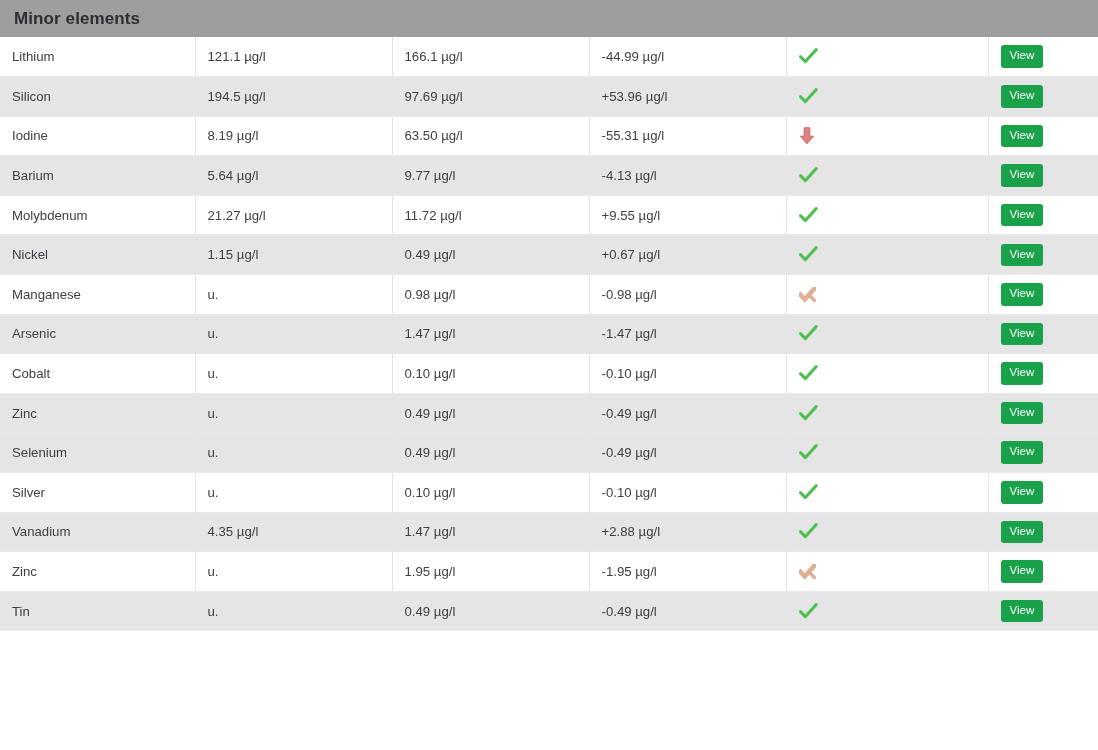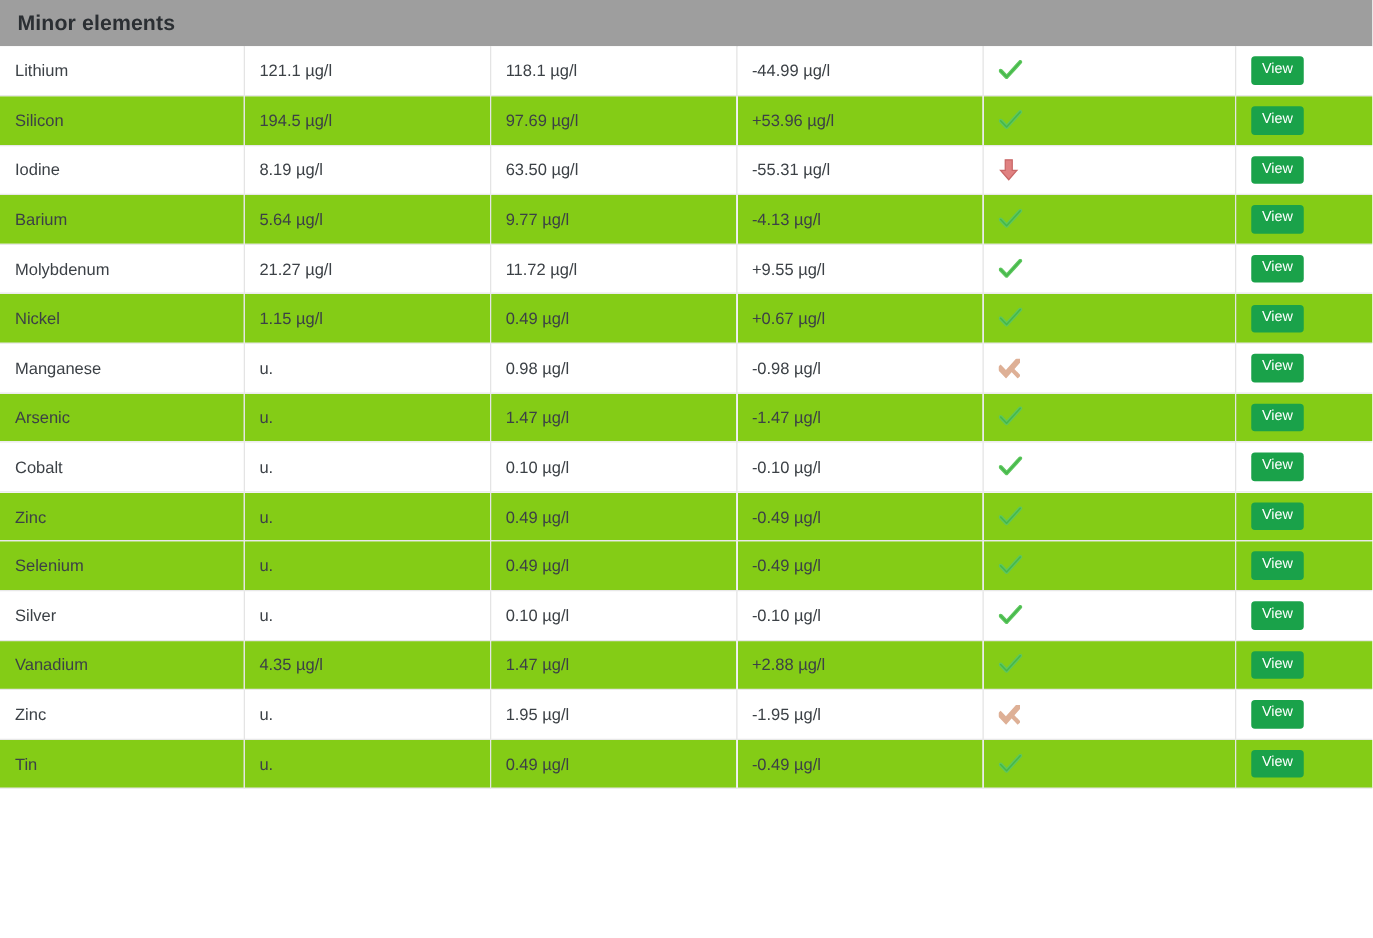--- a/index.html
+++ b/index.html
@@ -48,21 +48,21 @@
     border-bottom: 1px solid #e8e8e8;
     height: 39.6px;
     padding: 0 12px;
     font-size: 13.2px;
     color: #3c4146;
     vertical-align: middle;
     white-space: nowrap;
     overflow: hidden;
   }
   table.elements-table tr.row-odd  td { background: #ffffff; }
-  table.elements-table tr.row-even td { background: #84cc16; }
+  table.elements-table tr.row-even td { background: #e5e5e5; }
 
   table.elements-table td.col-last { border-right: none; }
 
   
   col.c-name   { width: 195px; }
   col.c-val1   { width: 197px; }
   col.c-val2   { width: 197px; }
   col.c-diff   { width: 197px; }
   col.c-status { width: 202px; }
   col.c-action { width: 110px; }
@@ -109,21 +109,21 @@
         <col class="c-val1">
         <col class="c-val2">
       <col class="c-diff">
         <col class="c-status">
         <col class="c-action">
     </colgroup>
     <tbody id="table-body">
         <tr class="row-odd">
           <td class="cell-name">Lithium</td>
           <td class="cell-val">121.1 µg/l</td>
-          <td class="cell-val">118.1 µg/l</td>
+          <td class="cell-val">166.1 µg/l</td>
           <td class="cell-diff">-44.99 µg/l</td>
           <td class="status-cell"><span class="status-icon icon-check"><svg width="19" height="17" viewBox="0 0 19 17">
                 <path d="M1.5 8.6 L6.3 13.6 L17.2 1.6" fill="none" stroke="#5ec75e" stroke-width="3.2" stroke-linecap="round" stroke-linejoin="round"></path>
                 <path d="M1.5 8.6 L6.3 13.6 L17.2 1.6" fill="none" stroke="#2faa3a" stroke-width="1.1" stroke-linecap="round" stroke-linejoin="round" opacity="0.55"></path>
               </svg></span></td>
           <td class="col-last action-cell"><button class="view-btn">View</button></td>
         </tr>
         <tr class="row-even">
           <td class="cell-name">Silicon</td>
           <td class="cell-val">194.5 µg/l</td>

